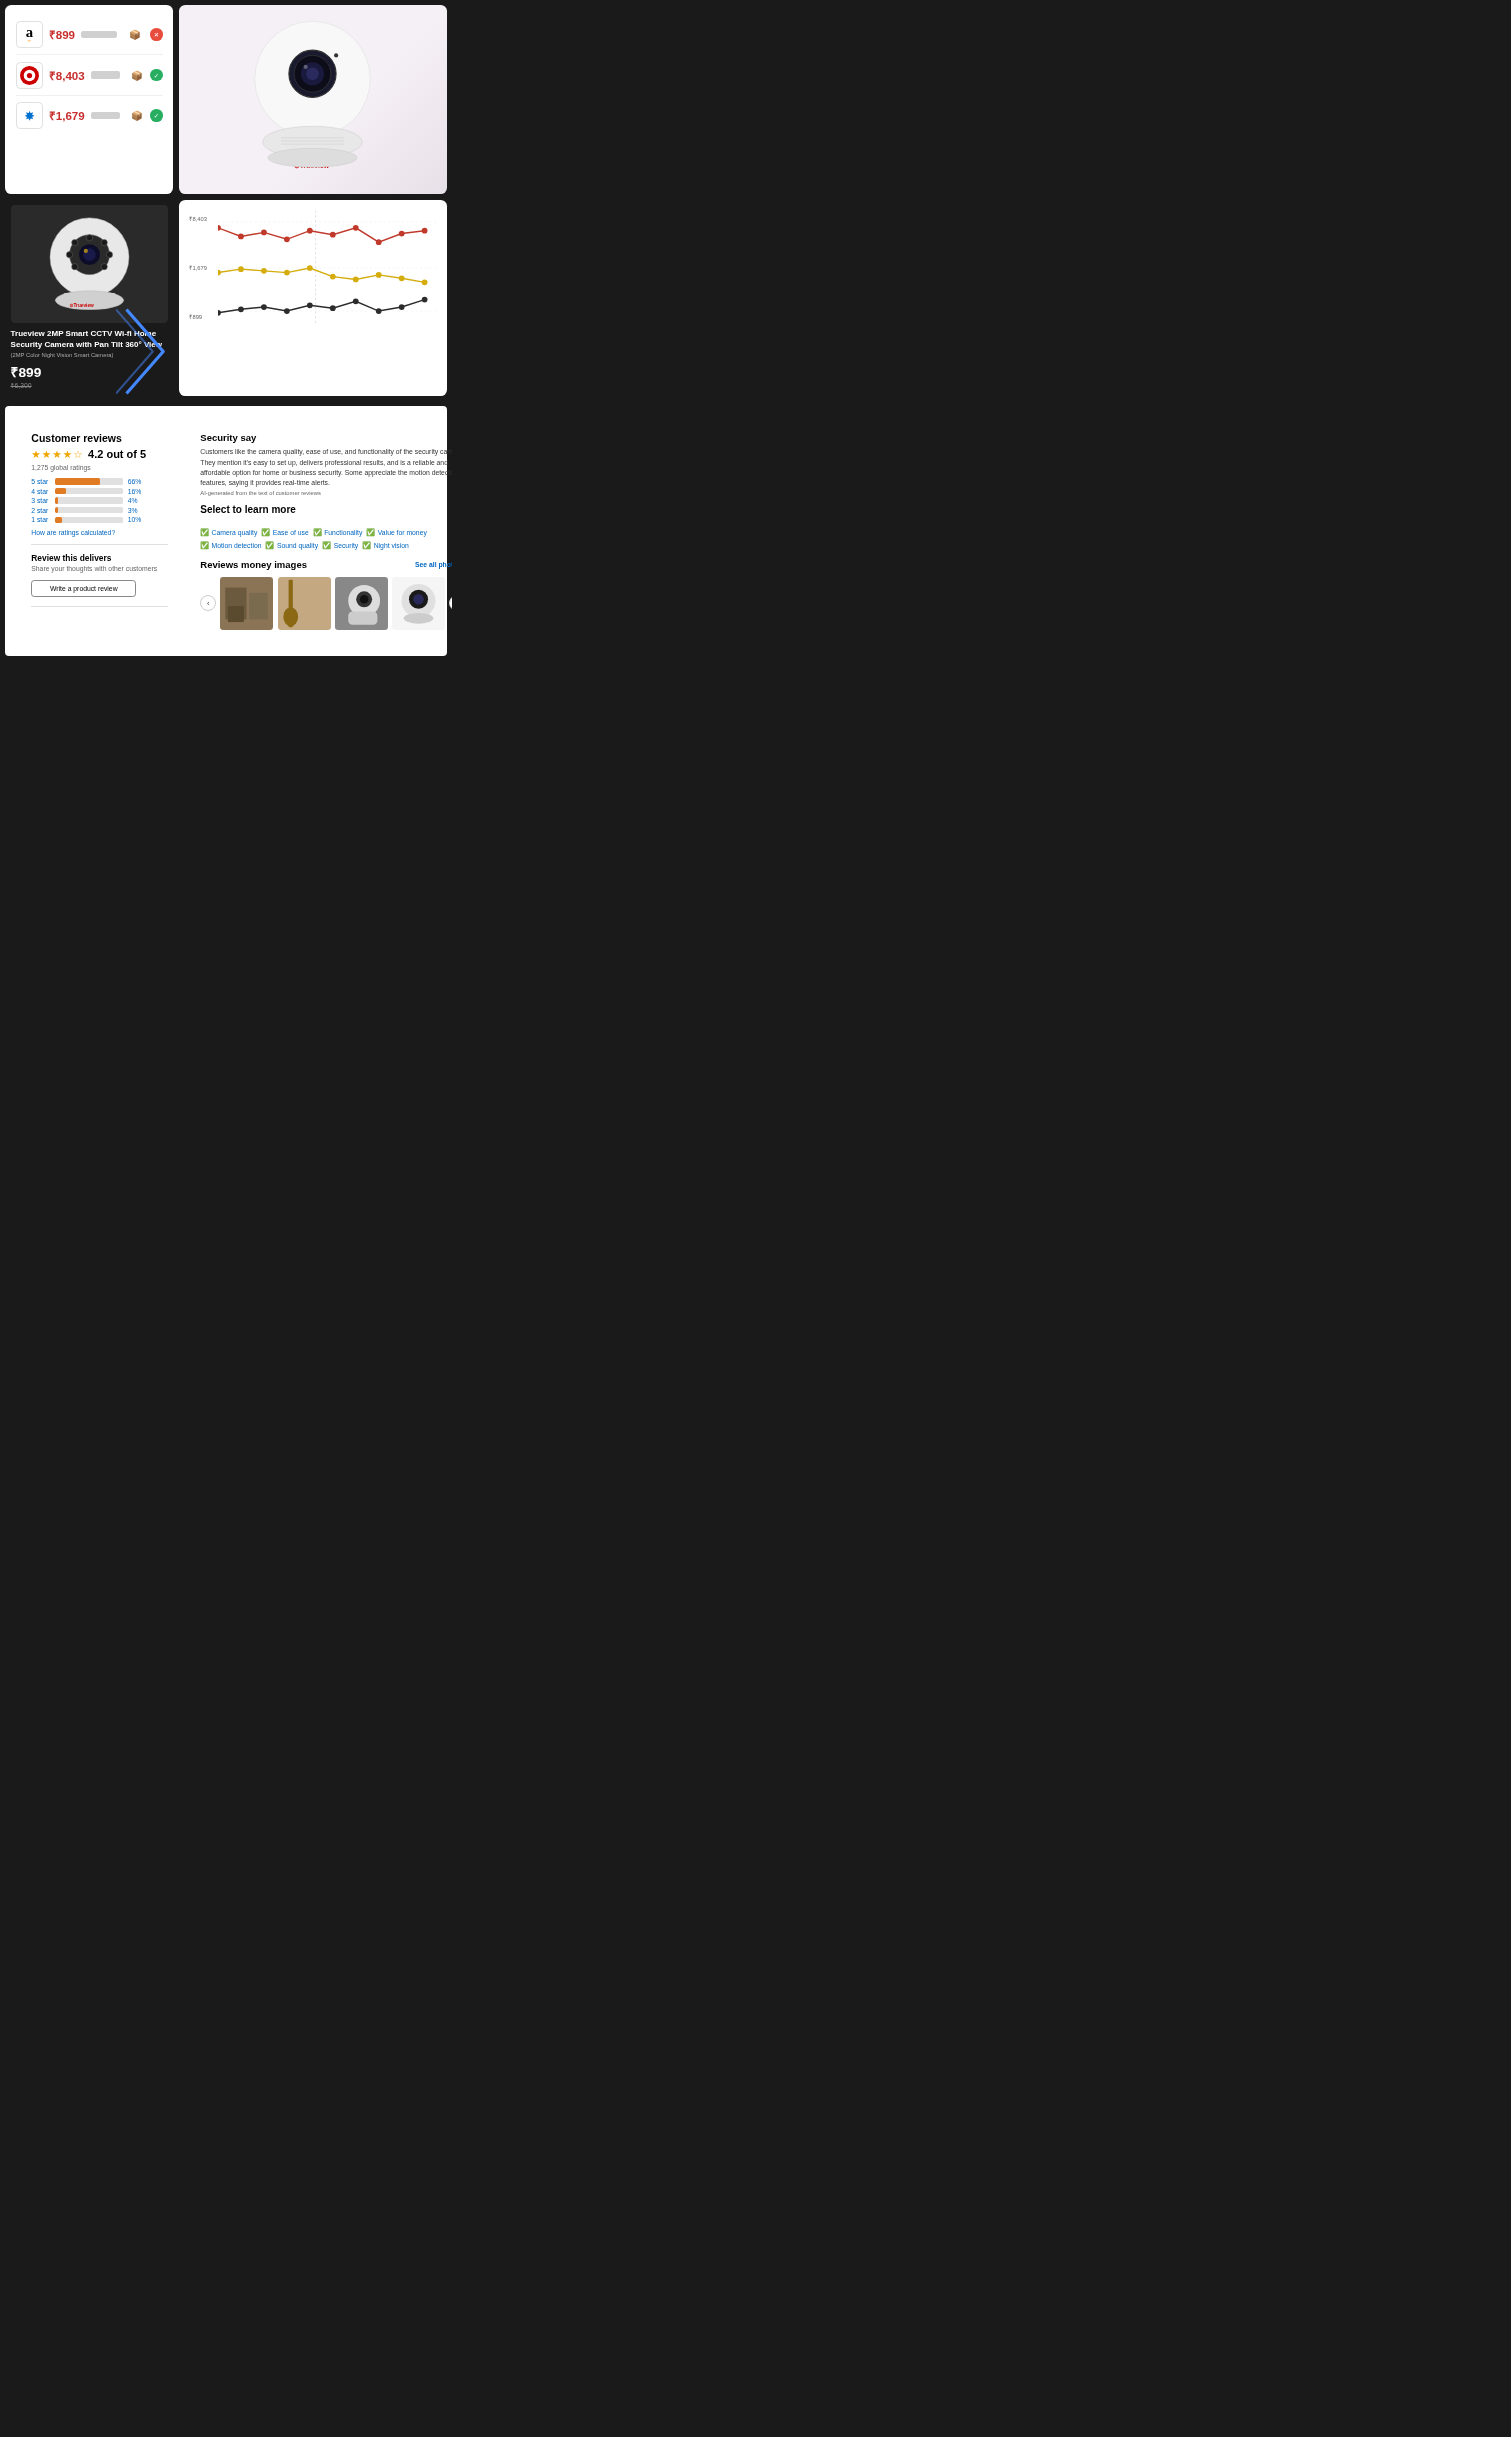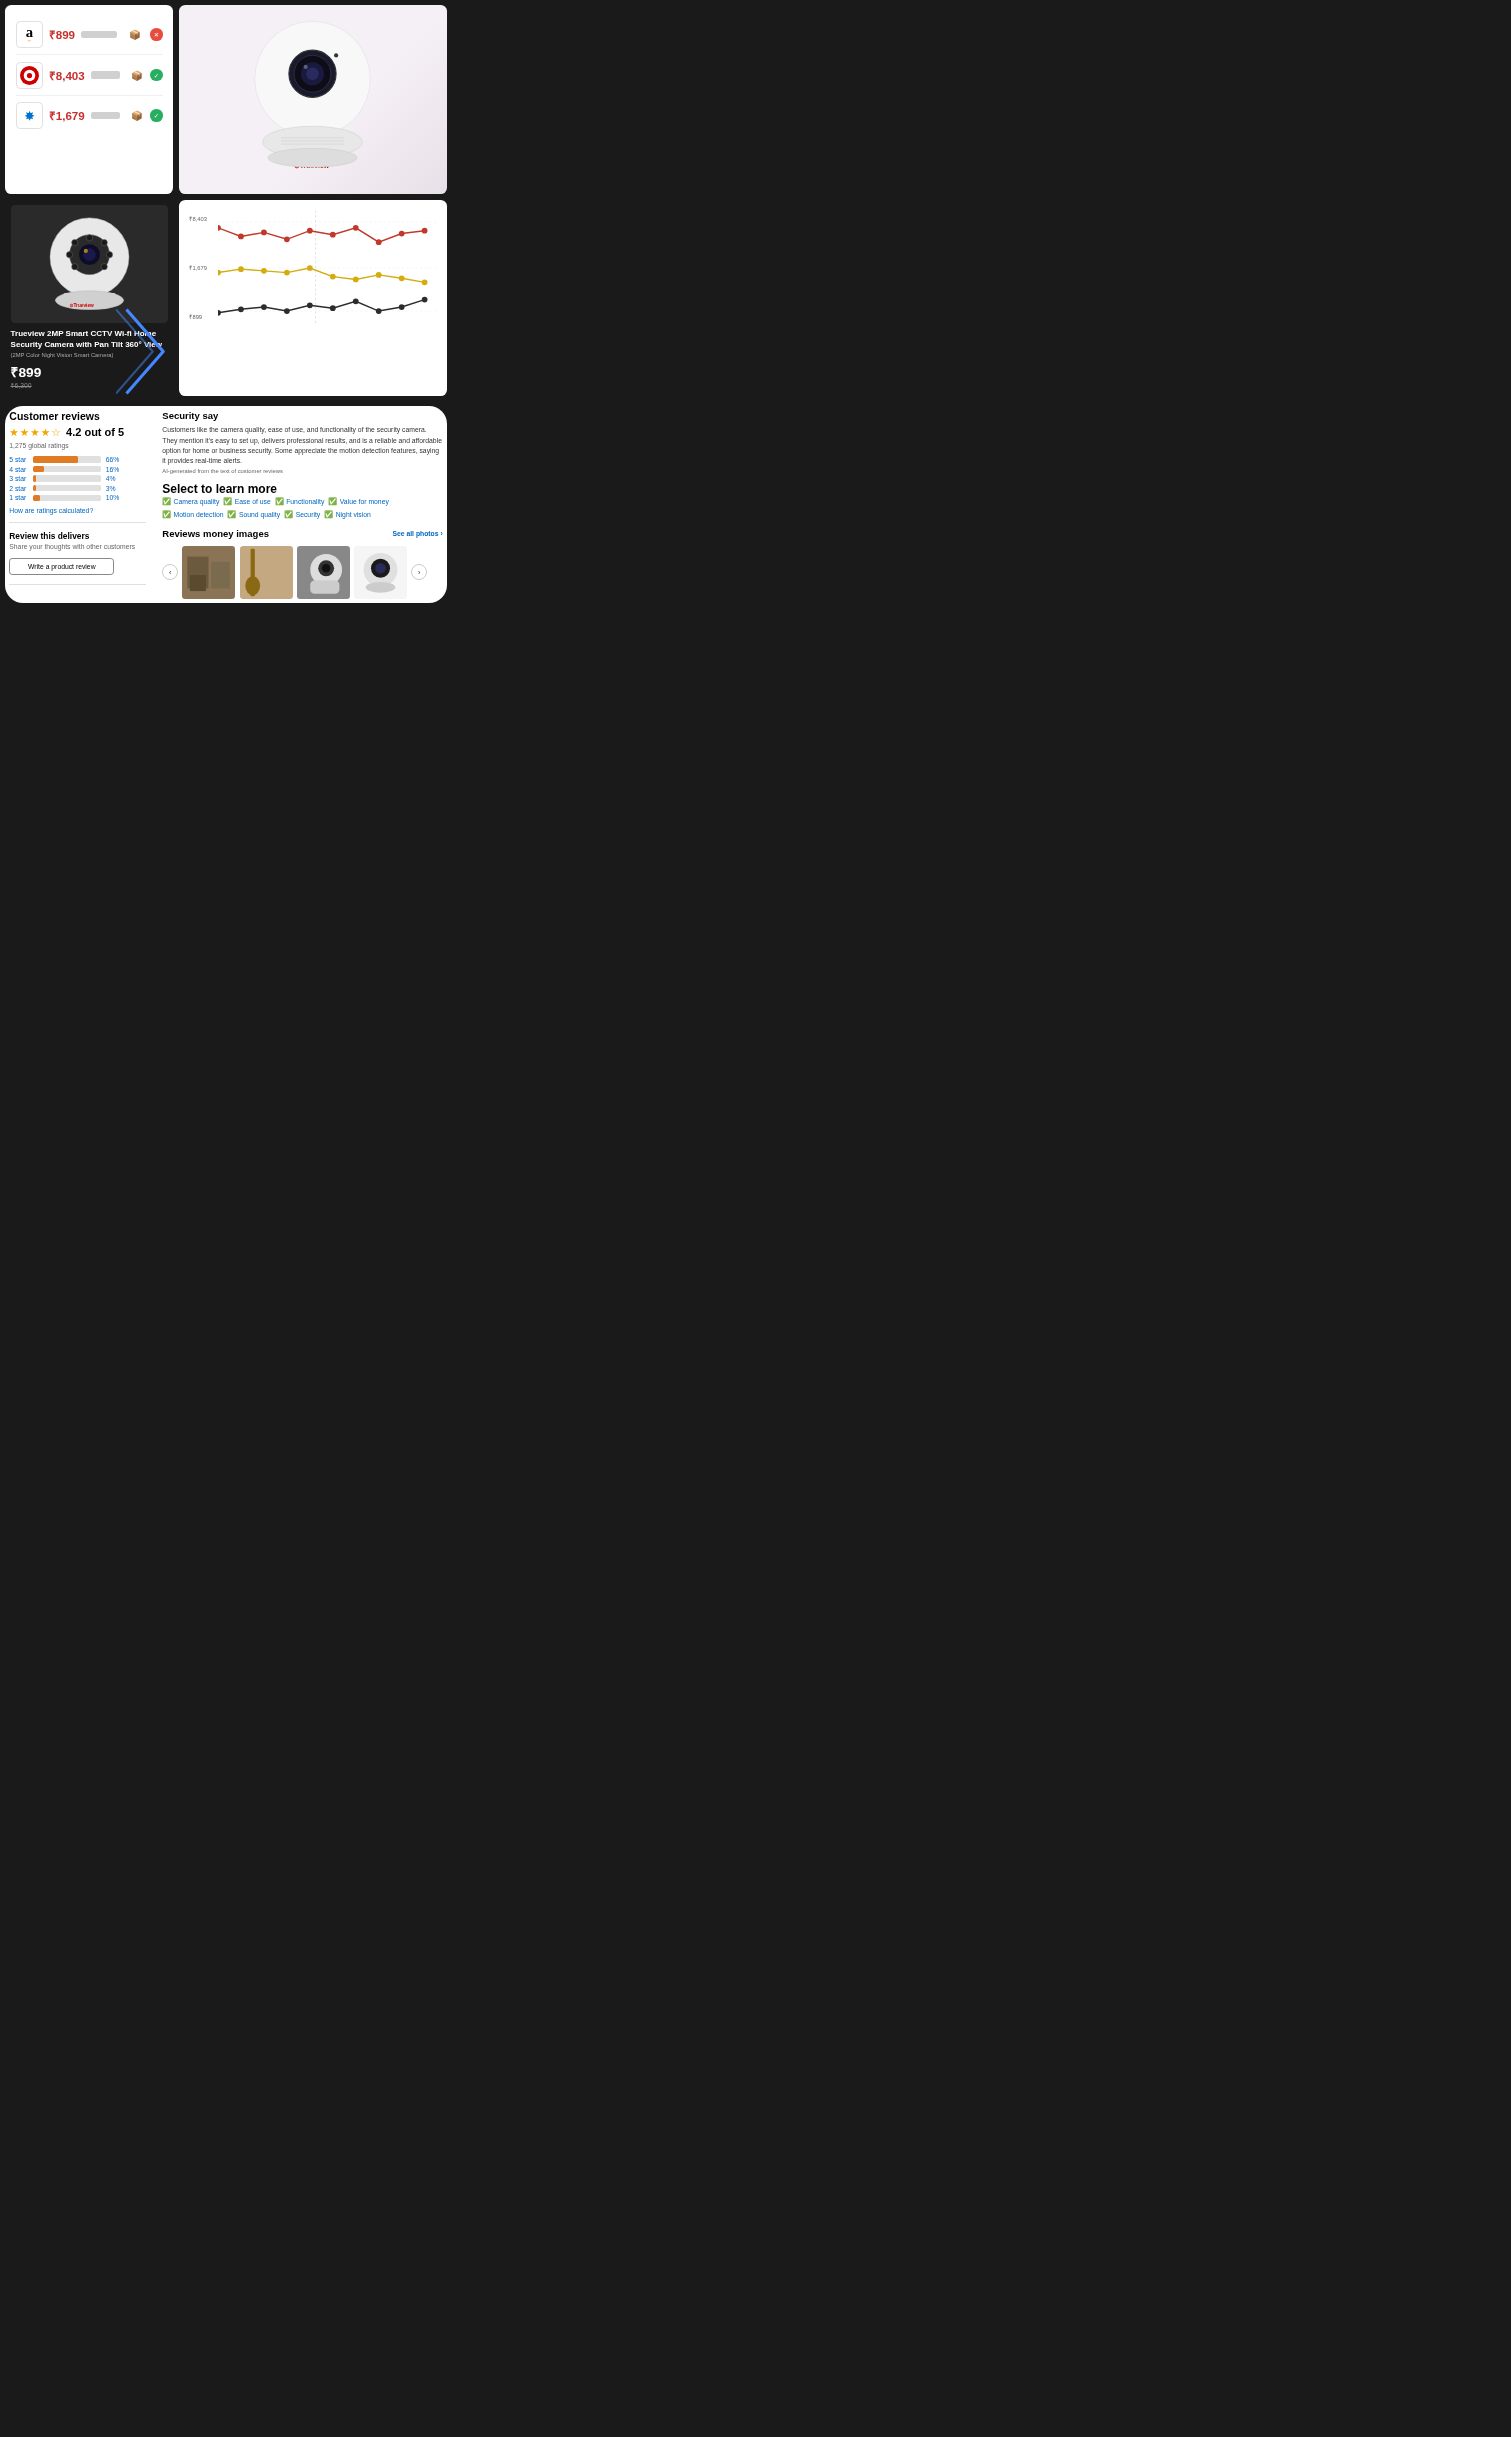--- a/index.html
+++ b/index.html
@@ -173,24 +173,24 @@
     .chart-area {
       position: relative;
       width: 100%;
       height: 116px;
     }
 
     
     .reviews-section {
       background: white;
       margin: 5.3px;
-      border-radius: 18px;
-      padding: 4px;
-      display: flex;
-      gap: 16px;
+      border-radius: 4px;
+      padding: 26px;
+      display: flex;
+      gap: 32px;
     }
 
     .reviews-left {
       width: 137px;
       flex-shrink: 0;
     }
 
     .reviews-right {
       flex: 1;
     }
@@ -314,23 +314,23 @@
       margin-bottom: 2.1px;
     }
 
     .ai-note {
       font-size: 5.8px;
       color: #666;
       margin-bottom: 7.4px;
     }
 
     .select-learn {
-      font-size: 12px;
-      font-weight: bold;
-      margin-bottom: 1px;
+      font-size: 10px;
+      font-weight: bold;
+      margin-bottom: 13px;
     }
 
     .tags-row {
       display: flex;
       flex-wrap: wrap;
       gap: 4.2px;
       margin-bottom: 4.2px;
     }
 
     .tag-item {

